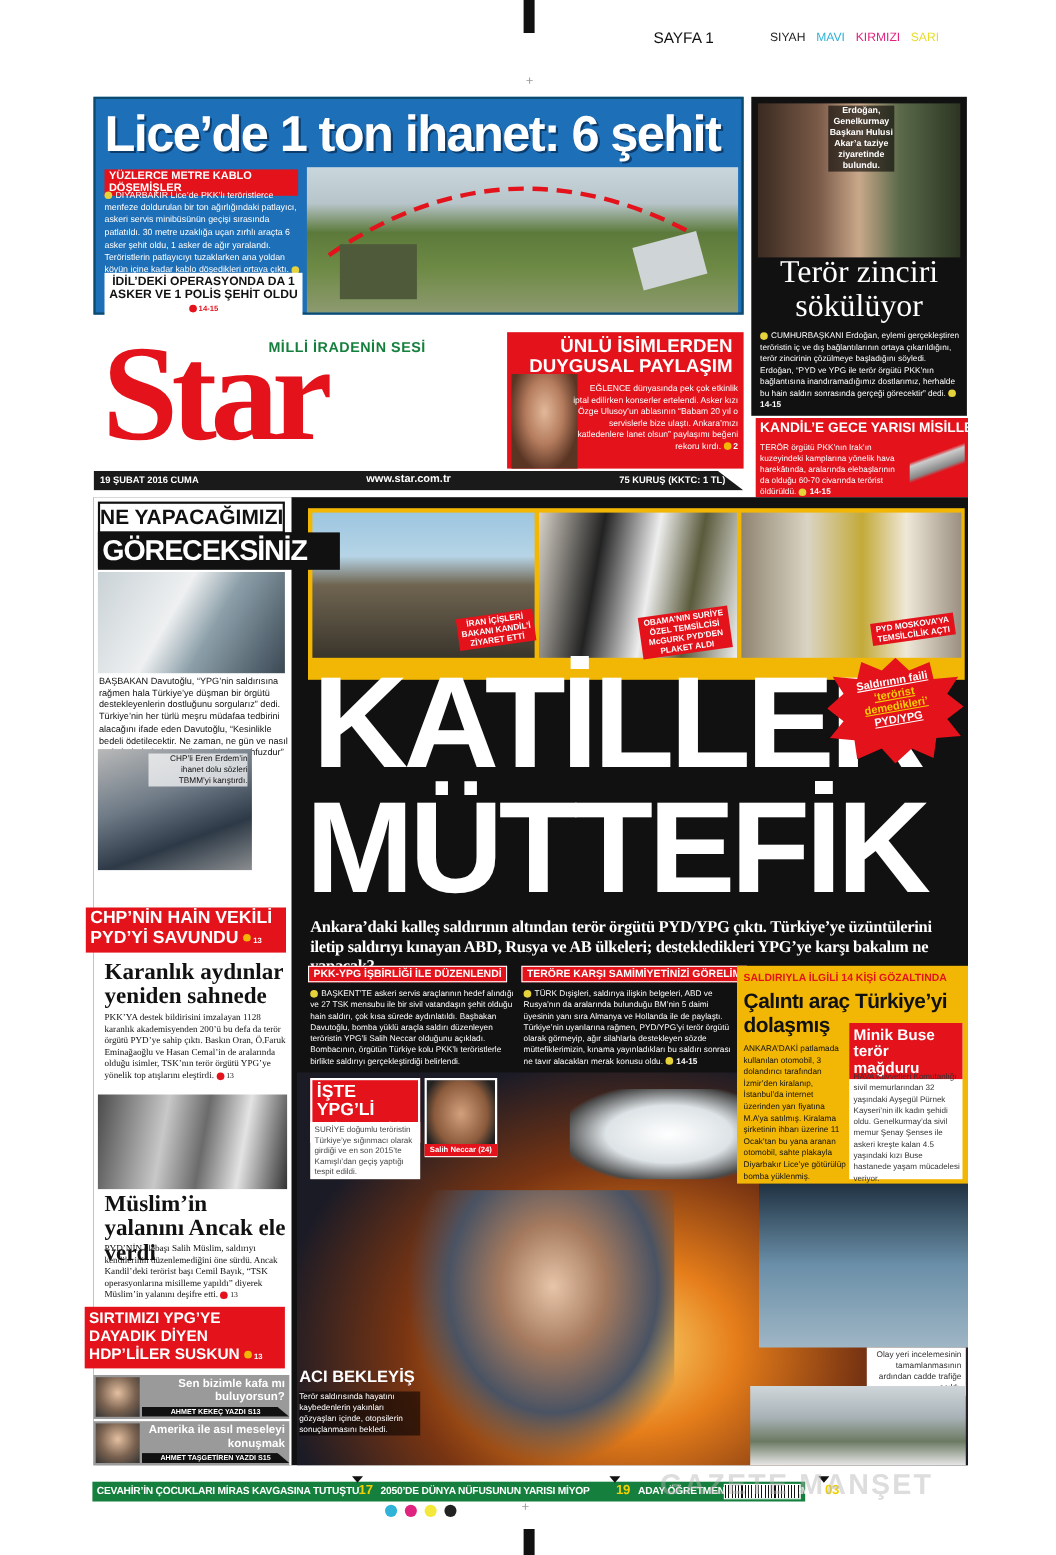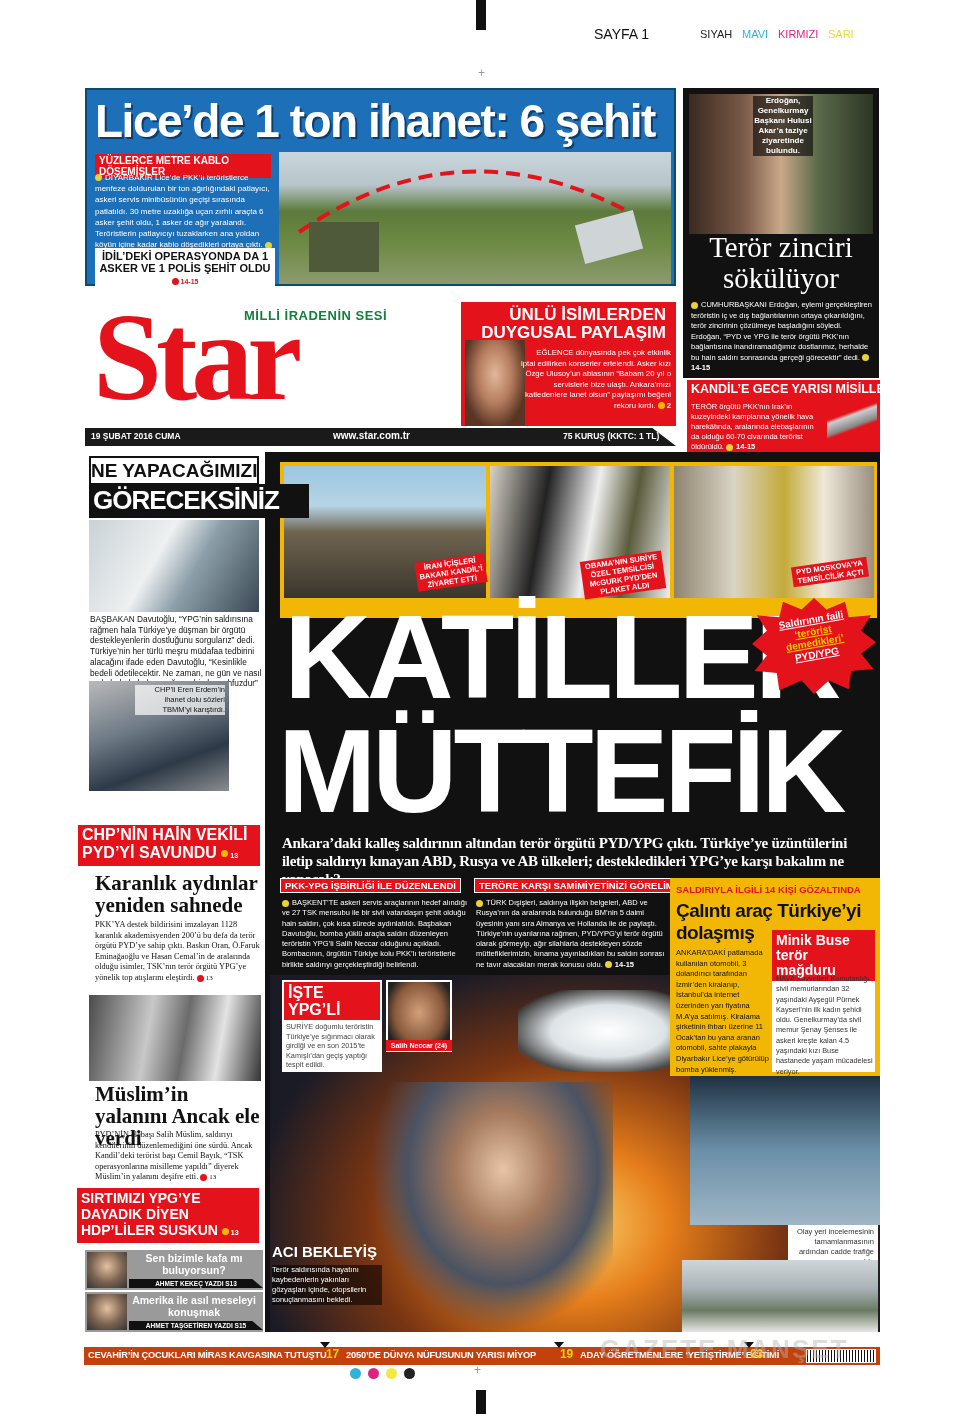--- a/index.html
+++ b/index.html
@@ -56,21 +56,21 @@
 #chpimg .cap{right:4px;top:4px;font-size:7.5px;line-height:10px;text-align:right;color:#111}
 #chph{left:78px;top:825px;width:182px;background:#e3121b;color:#fff;font-size:16px;font-weight:bold;line-height:18px;padding:1px 4px}
 #karh{left:95px;top:872px;width:170px;font-size:21px;line-height:22px;font-family:"Liberation Serif",serif;font-weight:bold}
 #kart{left:95px;top:920px;width:170px;font-size:8.3px;line-height:10.6px;font-family:"Liberation Serif",serif}
 #demimg{left:89px;top:995px;width:172px;height:86px;background:linear-gradient(100deg,#4b4b4b,#c8c8c8 35%,#6b6b6b 55%,#e3e3e3 75%,#333)}
 #mush{left:95px;top:1083px;width:170px;font-size:21px;line-height:22px;font-family:"Liberation Serif",serif;font-weight:bold}
 #must{left:95px;top:1130px;width:170px;font-size:8.3px;line-height:10.6px;font-family:"Liberation Serif",serif}
 #hdp{left:77px;top:1188px;width:182px;background:#e3121b;color:#fff;font-size:14px;font-weight:bold;line-height:16px;padding:2px 4px}
 .col{position:absolute;left:85px;width:178px;height:40px;background:#9a9a9a}
 .col .face{position:absolute;left:2px;top:2px;width:40px;height:36px;background:radial-gradient(circle at 50% 40%,#e4c0a0,#7a6250 55%,#333)}
-.col .t{position:absolute;left:44px;top:2px;width:130px;text-align:center;color:#fff;font-size:10.5px;line-height:12px;font-weight:bold}
+.col .t{position:absolute;left:44px;top:2px;width:130px;text-align:right;color:#fff;font-size:10.5px;line-height:12px;font-weight:bold}
 .col .a{position:absolute;left:44px;bottom:2px;width:134px;text-align:center;background:#111;color:#fff;font-size:6.5px;font-weight:bold;line-height:9px;clip-path:polygon(0 0,92% 0,100% 100%,0 100%)}
 
 
 #photos{left:280px;top:462px;width:597px;height:156px;background:#f2b705}
 .ph{position:absolute;top:4px;height:132px}
 #ph1{left:4px;width:202px;background:linear-gradient(180deg,#9cc6e0 0%,#b6d4e6 30%,#6f6450 50%,#3a352c 100%)}
 #ph2{left:210px;width:180px;background:linear-gradient(100deg,#d8d2c8,#222 30%,#eee 55%,#5a5a3c 75%,#eee)}
 #ph3{left:394px;width:200px;background:linear-gradient(90deg,#8f8470,#dad4c4 30%,#c3aa3a 55%,#efe8d8 75%,#9a8f80)}
 .phcap{position:absolute;background:#e3121b;color:#fff;font-size:7.5px;line-height:9px;font-weight:bold;padding:1px 3px;transform:rotate(-8deg);text-align:center}
 
@@ -103,21 +103,21 @@
 #yel .k{left:6px;top:6px;font-size:9.5px;font-weight:bold;color:#e3121b}
 #yel .h{left:6px;top:22px;width:200px;font-size:19px;line-height:22px;font-weight:bold;color:#111;letter-spacing:-0.5px}
 #yel .t{left:6px;top:70px;width:94px;font-size:7.5px;line-height:10.6px;color:#111}
 #buse{left:772px;top:930px;width:103px;height:142px;background:#fff}
 #buse .h{left:0;top:0;width:103px;background:#e3121b;color:#fff;font-size:14px;line-height:15px;font-weight:bold;padding:3px 4px}
 #buse .t{left:4px;top:44px;width:97px;font-size:7.3px;line-height:10.3px;color:#333}
 #olay{left:788px;top:1225px;width:90px;font-size:7.5px;line-height:10px;color:#333;text-align:right;background:#fff;padding:2px 4px}
 #scene{left:682px;top:1260px;width:196px;height:72px;background:linear-gradient(180deg,#cfd6da,#a8b2b6 40%,#6b7a62 70%,#e7e7e7)}
 
 
-#foot{left:84px;top:1347px;width:796px;height:18px;background:#c2410c}
+#foot{left:84px;top:1347px;width:648px;height:18px;background:#15803d}
 #foot span{position:absolute;top:3px;font-size:9.3px;font-weight:bold;color:#fff;white-space:nowrap;letter-spacing:-0.2px}
 #foot .n{color:#f2d100;font-size:12px;top:0}
 #barcode{right:4px;top:2px;width:70px;height:14px;background:repeating-linear-gradient(90deg,#111 0,#111 1px,#fff 1px,#fff 3px);border:1px solid #fff}
 .tri{position:absolute;top:-5px;width:0;height:0;border-left:5px solid transparent;border-right:5px solid transparent;border-top:6px solid #111}
 .dot{position:absolute;top:1368px;width:11px;height:11px;border-radius:50%}
 .mark{position:absolute;font-size:12px;color:#999}
 </style>
 </head>
 <body>
 

